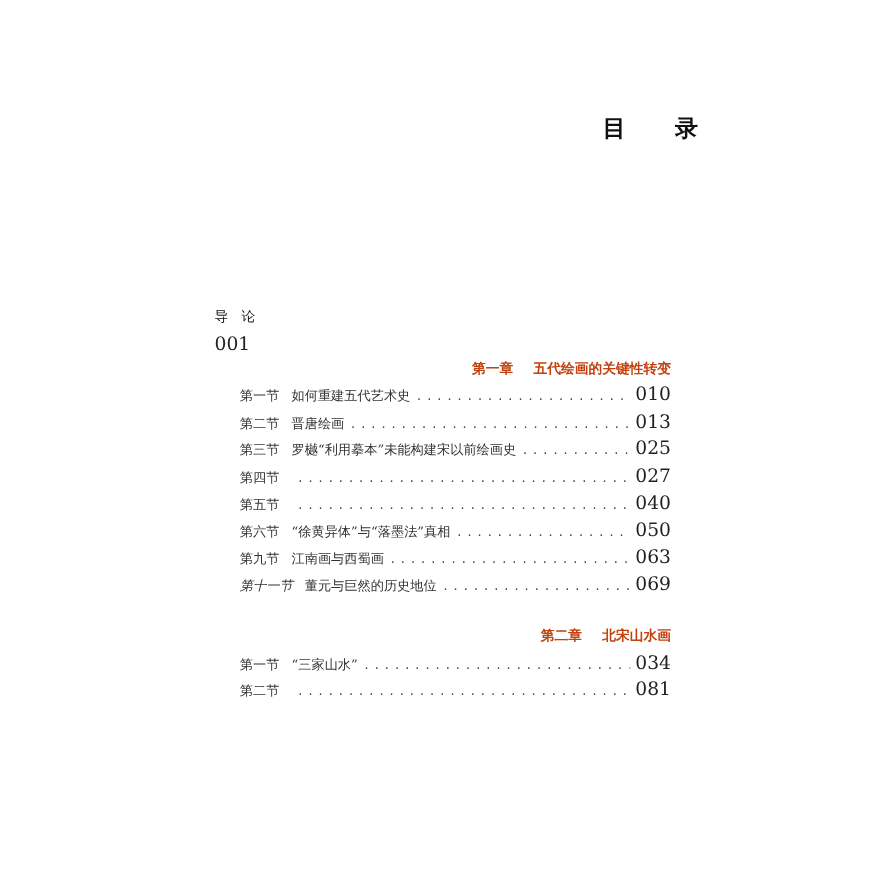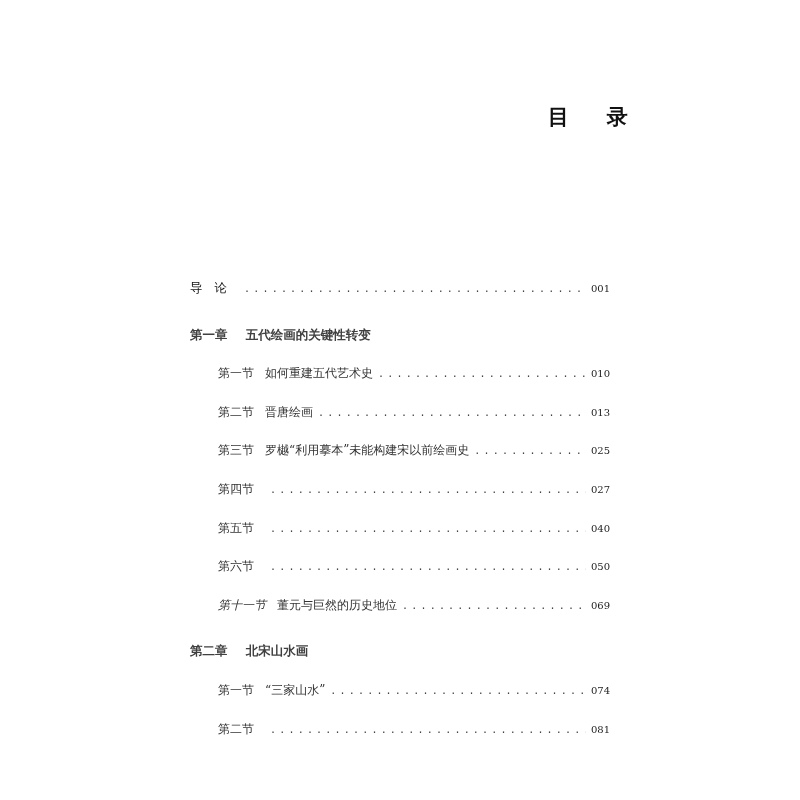--- a/index.html
+++ b/index.html
@@ -15,47 +15,47 @@
       font-family: "DejaVu Serif", "Liberation Serif", serif;
       color: #1a1a1a;
     }
     .page-title {
       position: absolute;
       top: 103px;
       left: 548px;
       font-size: 21px;
       font-weight: bold;
       letter-spacing: 16px;
-      font-family: Liberation Sans, sans-serif;
+      font-family: Liberation Mono, monospace;
       color: #111;
       white-space: nowrap;
     }
     .toc {
       position: absolute;
       left: 190px;
       top: 276px;
       width: 420px;
     }
     .toc-row {
       display: flex;
       align-items: baseline;
       height: 24.6px;
       font-size: 12px;
       line-height: 24.6px;
       white-space: nowrap;
     }
     .toc-row.sub {
       padding-left: 28px;
       color: #333;
-      margin-top: 14px;
     }
     .toc-row.intro {
       font-family: "DejaVu Sans", sans-serif;
       font-size: 12.5px;
       color: #111;
+      flex-direction: column;
     }
     .intro-label {
       letter-spacing: 12px;
     }
     .sec-num {
       display: inline-block;
       width: 47px;
       flex: 0 0 auto;
     }
     .sec-num.wide {
@@ -73,31 +73,32 @@
       letter-spacing: 3.2px;
       font-size: 10px;
       font-family: "DejaVu Sans Mono", monospace;
     }
     .leader::before {
       content: "................................................................................................................................................";
     }
     .page-num {
       flex: 0 0 auto;
       font-family: "DejaVu Serif", serif;
-      font-size: 10px;
+      font-size: 17px;
       color: #222;
     }
     .chapter-head {
       height: 24.6px;
       line-height: 24.6px;
       font-family: "DejaVu Sans", sans-serif;
       font-weight: bold;
       font-size: 12.5px;
-      color: #404040;
+      color: #c2410c;
       white-space: nowrap;
+      text-align: right;
     }
     .chapter-head .ch-num {
       margin-right: 14px;
     }
     .gap-large { height: 22px; }
     .gap-chapter { height: 22px; }
   </style>
 </head>
 <body>
 
@@ -141,42 +142,49 @@
     <span class="leader"></span>
     <span class="page-num">027</span>
   </div>
   <div class="toc-row sub">
     <span class="sec-num">第五节</span>
     <span class="leader"></span>
     <span class="page-num">040</span>
   </div>
   <div class="toc-row sub">
     <span class="sec-num">第六节</span>
+    <span class="sec-title">“徐黄异体”与“落墨法”真相</span>
     <span class="leader"></span>
     <span class="page-num">050</span>
+  </div>
+  <div class="toc-row sub">
+    <span class="sec-num">第九节</span>
+    <span class="sec-title">江南画与西蜀画</span>
+    <span class="leader"></span>
+    <span class="page-num">063</span>
   </div>
   <div class="toc-row sub">
     <span class="sec-num wide">第十一节</span>
     <span class="sec-title">董元与巨然的历史地位</span>
     <span class="leader"></span>
     <span class="page-num">069</span>
   </div>
 
   <div class="gap-chapter"></div>
 
   <div class="chapter-head">
     <span class="ch-num">第二章</span>
     <span>北宋山水画</span>
   </div>
 
   <div class="toc-row sub">
     <span class="sec-num">第一节</span>
     <span class="sec-title">“三家山水”</span>
     <span class="leader"></span>
-    <span class="page-num">074</span>
+    <span class="page-num">034</span>
   </div>
   <div class="toc-row sub">
     <span class="sec-num">第二节</span>
     <span class="leader"></span>
     <span class="page-num">081</span>
   </div>
 
 </div>
 
 </body></html>

